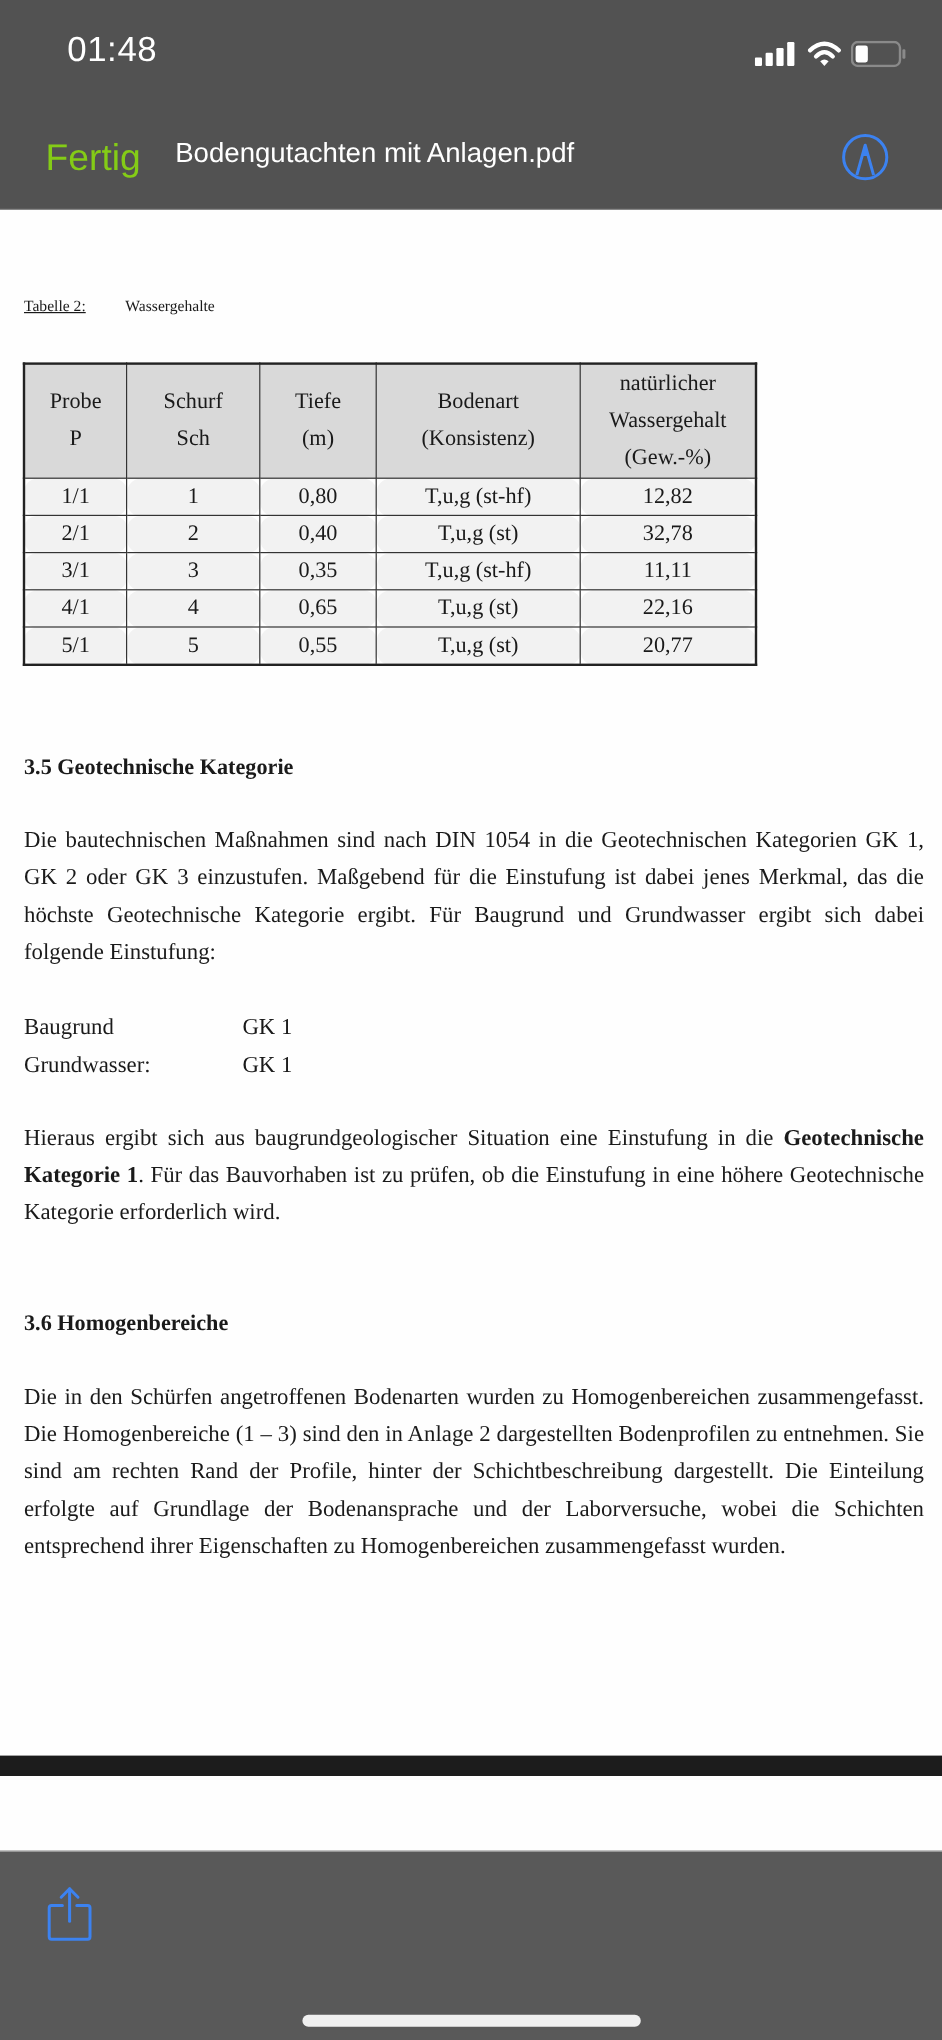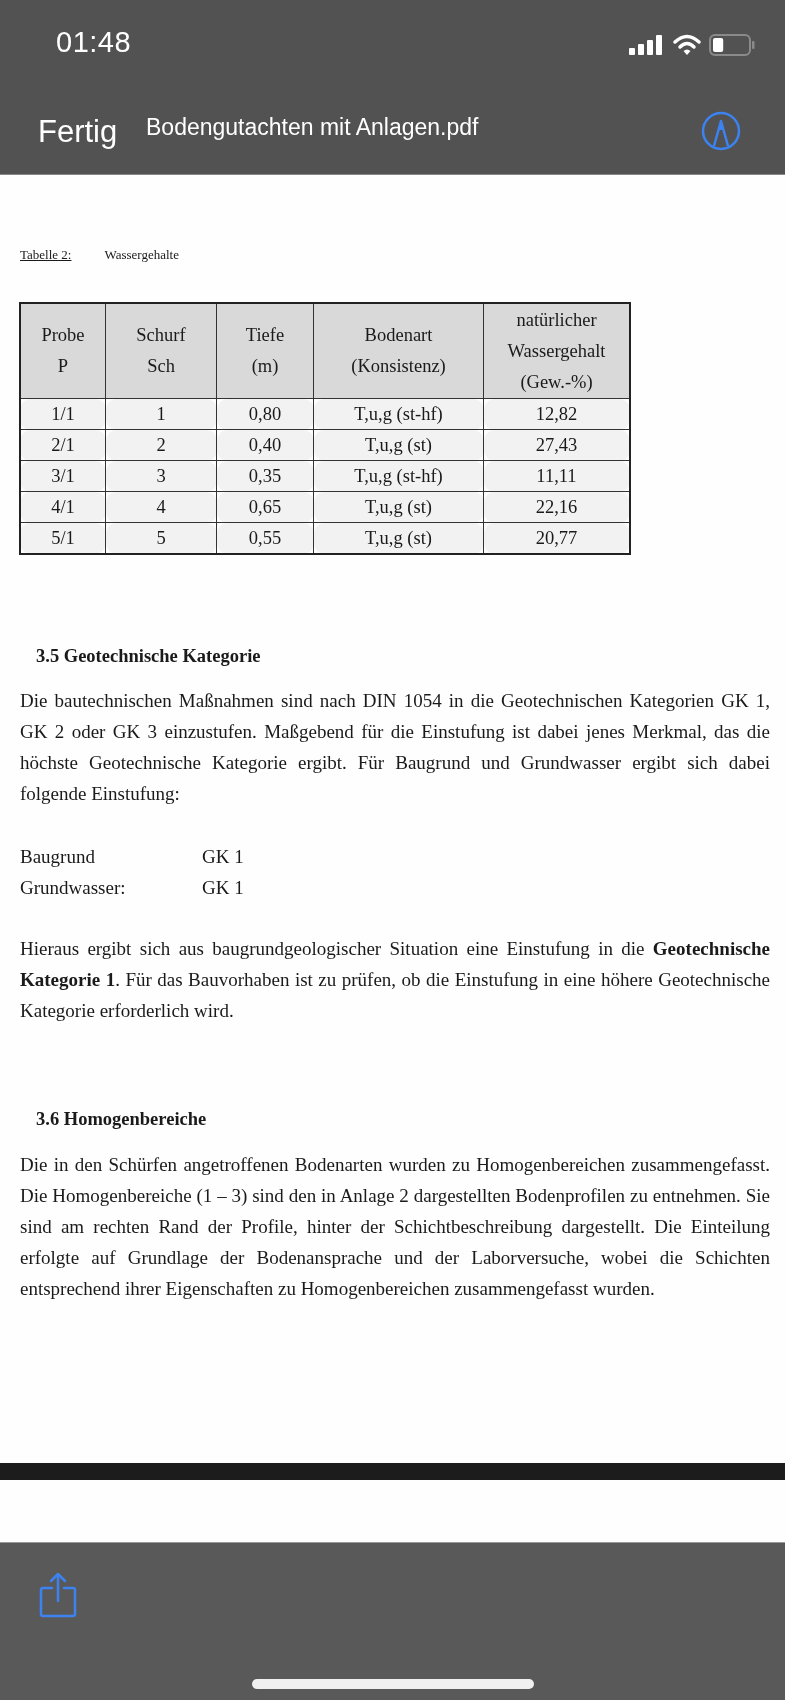--- a/index.html
+++ b/index.html
@@ -1,33 +1,33 @@
 <!DOCTYPE html>
 <html><head>
 <meta charset="utf-8">
 <style>
   html, body { margin:0; padding:0; }
   body { width:785px; height:1700px; position:relative; overflow:hidden; background:#fefefe; font-family:"Liberation Sans", sans-serif; }
   .statusbar { position:absolute; left:0; top:0; width:785px; height:90px; background:#525252; }
   .time { position:absolute; left:56px; top:26px; font-size:29px; color:#fff; font-family:"Liberation Sans", sans-serif; letter-spacing:0.5px; }
   .status-icons { position:absolute; right:30px; top:34px; display:flex; align-items:center; gap:8px; }
   .navbar { position:absolute; left:0; top:90px; width:785px; height:84px; background:#525252; border-bottom:1px solid #888; }
-  .done { position:absolute; left:38px; top:24px; font-size:31px; color:#ffffff; cursor:pointer; }
+  .done { position:absolute; left:38px; top:24px; font-size:31px; color:#84cc16; cursor:pointer; }
   .title { position:absolute; left:146px; top:24px; font-size:23px; color:#fff; }
   .markup { position:absolute; left:701px; top:21px; width:40px; height:40px; cursor:pointer; }
   .page { position:absolute; left:0; top:175px; width:785px; height:1288px; background:#fefefe; font-family:"Liberation Serif", serif; color:#1a1a1a; }
   .caption { position:absolute; left:20px; top:72px; font-size:13px; }
   .caption .lbl { text-decoration:underline; margin-right:30px; }
   table.data { position:absolute; left:19px; top:127px; border-collapse:collapse; font-size:18.5px; }
   table.data td, table.data th { border:1.5px solid #333; text-align:center; font-weight:normal; padding:0; }
   table.data { border:2.5px solid #222; }
   table.data th { background:#d9d9d9; line-height:31px; height:94px; }
   table.data td { background:#f2f2f2; height:30px; line-height:30px;border-radius:11px; }
   .c1{width:84px}.c2{width:110px}.c3{width:96px}.c4{width:169px}.c5{width:145px}
-  h3 { position:absolute; left:20px; margin:16px; font-size:18.5px; font-weight:bold;text-align:right; }
+  h3 { position:absolute; left:20px; margin:0; font-size:18.5px; font-weight:bold;text-align:right; }
   p.para { position:absolute; left:20px; width:750px; margin:0; font-size:19px; line-height:31px; text-align:justify; text-align-last:left; }
   .kv { position:absolute; left:20px; font-size:19px; line-height:31px; }
   .kv .k { display:inline-block; width:182px; }
   .blackbar { position:absolute; left:0; top:1463px; width:785px; height:17px; background:#1c1c1c; }
   .whitegap { position:absolute; left:0; top:1480px; width:785px; height:62px; background:#fefefe; border-bottom:1px solid #999; }
   .toolbar { position:absolute; left:0; top:1543px; width:785px; height:157px; background:#595959; }
   .share { position:absolute; left:38px; top:28px; width:40px; height:48px; cursor:pointer; }
   .home { position:absolute; left:252px; top:136px; width:282px; height:10px; border-radius:5px; background:#f0f0f0; }
 </style>
 </head>
@@ -103,21 +103,21 @@
         <td>1</td>
         <td>0,80</td>
         <td>T,u,g (st-hf)</td>
         <td>12,82</td>
       </tr>
       <tr>
         <td>2/1</td>
         <td>2</td>
         <td>0,40</td>
         <td>T,u,g (st)</td>
-        <td>27,43</td>
+        <td>32,78</td>
       </tr>
       <tr>
         <td>3/1</td>
         <td>3</td>
         <td>0,35</td>
         <td>T,u,g (st-hf)</td>
         <td>11,11</td>
       </tr>
       <tr>
         <td>4/1</td>

